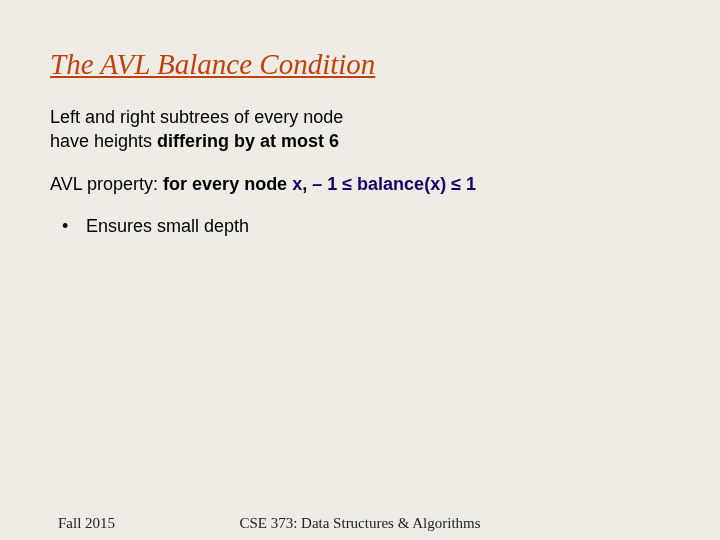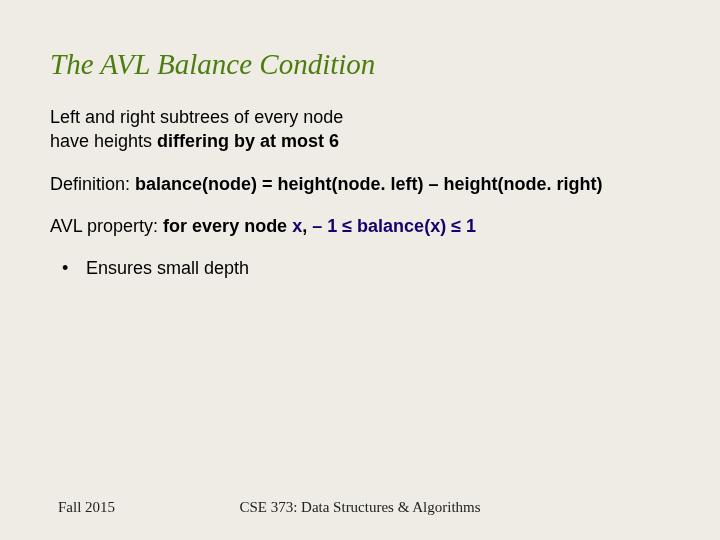--- a/index.html
+++ b/index.html
@@ -17,21 +17,22 @@
     box-sizing: border-box;
     padding: 48px 50px 0 50px;
     width: 100%;
     height: 100%;
   }
   .title {
     font-size: 29px;
     font-style: italic;
     font-family: "Times New Roman", Times, serif;
     margin-bottom: 24px;
-    color: #4d7c0f;
+    color: #c2410c;
+    text-decoration: underline;
   }
   .body {
     font-size: 18px;
     line-height: 1.35;
   }
   .para { margin-bottom: 18px; }
   .bold { font-weight: bold; }
   .italic { }
   .nav { color: #16006b; }
   .bullets {
@@ -60,21 +61,21 @@
     padding-left: 34px;
   }
   .sublist > li::before {
     content: "–";
     position: absolute;
     left: 14px;
     top: 0;
   }
   .footer {
     position: absolute;
-    bottom: 24px;
+    bottom: 8px;
     left: 0;
     width: 100%;
     font-family: "Times New Roman", Times, serif;
     font-size: 15px;
     color: #222;
   }
   .footer .left {
     position: absolute;
     left: 58px;
     bottom: 0;
@@ -91,23 +92,20 @@
 
   <div class="title">The AVL Balance Condition</div>
 
   <div class="body">
 
     <div class="para">
       <span>Left and right subtrees of </span><span class="italic">every</span><span> node</span><br>
       <span>have </span><span class="italic">heights</span><span class="bold"> differing by at most 6</span>
     </div>
 
-    <div class="para">
-      <span class="italic">Definition</span><span>:  </span><span class="bold">balance(node) = height(node. left) – height(node. right)</span>
-    </div>
 
     <div class="para">
       <span>AVL </span><span class="italic">property</span><span>:   </span><span class="bold">for every node </span><span class="bold italic nav">x</span><span class="bold">,   </span><span class="bold nav">– 1 </span><span class="bold nav">≤</span><span class="bold nav"> balance(</span><span class="bold italic nav">x</span><span class="bold nav">) </span><span class="bold nav">≤</span><span class="bold nav"> 1</span>
     </div>
 
     <ul class="bullets">
       <li>
         <span>Ensures small depth</span>
       </li>
     </ul>

